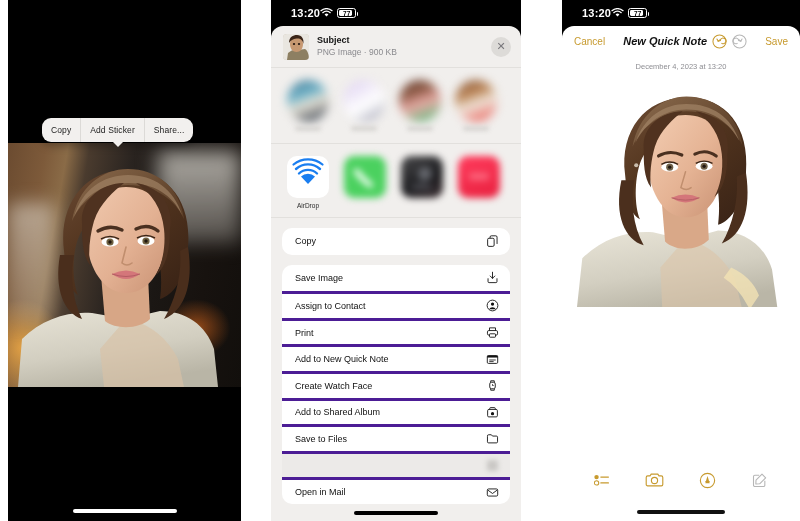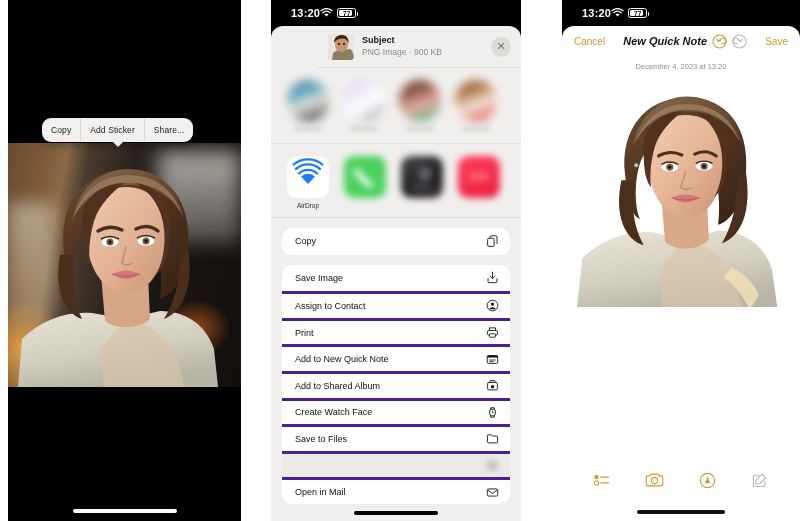--- a/index.html
+++ b/index.html
@@ -89,21 +89,20 @@
   .batt-num { position: relative; font-size: 6.5px; font-weight: bold; color: #000; z-index:2; }
 
   .sheet {
     position: absolute; left: 0; top: 26px; width: 100%; bottom: 0;
     background: #f1efed; border-radius: 12px 12px 0 0; overflow: hidden;
   }
   .sheet-head {
     display: flex; align-items: center; gap: 8px;
     padding: 8px 10px 8px 12px; height: 42px;
     border-bottom: 1px solid #e2e0dd;
-    margin-left: 45px;
   }
   .sh-thumb {
     width: 26px; height: 26px; border-radius: 4px; overflow: hidden;
     position: relative; background: #cdbfae; flex: none;
   }
   .sh-meta { flex: 1; min-width: 0; }
   .sh-title { font-size: 9px; font-weight: bold; color: #141414; line-height: 1.25; }
   .sh-sub { font-size: 8.5px; color: #8a8a8e; line-height: 1.3; }
   .sh-close {
     width: 20px; height: 20px; border-radius: 50%; background: #dddbd8;
@@ -417,37 +416,37 @@
             <span class="ic">
               <svg viewBox="0 0 16 16" width="13" height="13">
                 <rect x="1.6" y="3.2" width="12.8" height="9.6" rx="1.4" fill="none" stroke="#111" stroke-width="1.1"></rect>
                 <rect x="1.6" y="3.2" width="12.8" height="2.4" fill="#111"></rect>
                 <path d="M4 8.6 h8 M4 10.6 h5.4" stroke="#111" stroke-width="1"></path>
               </svg>
             </span>
           </div>
 
           <div class="action-row">
+            <span class="lbl">Create Watch Face</span>
+            <span class="ic">
+              <svg viewBox="0 0 16 16" width="13" height="13" fill="none" stroke="#111" stroke-width="1.1">
+                <rect x="4.6" y="4" width="6.8" height="8" rx="2.2"></rect>
+                <path d="M5.8 4 V2.2 h4.4 V4 M5.8 12 v1.8 h4.4 V12"></path>
+                <path d="M8 6.4 V8 h1.4" stroke-width="1"></path>
+              </svg>
+            </span>
+          </div>
+
+          <div class="action-row">
             <span class="lbl">Add to Shared Album</span>
             <span class="ic">
               <svg viewBox="0 0 16 16" width="13" height="13" fill="none" stroke="#111" stroke-width="1.1">
                 <path d="M3.6 4.2 h8.8 a1.6 1.6 0 0 1 1.6 1.6 V12 a1.4 1.4 0 0 1 -1.4 1.4 H3.4 A1.4 1.4 0 0 1 2 12 V5.8 A1.6 1.6 0 0 1 3.6 4.2 Z"></path>
                 <path d="M4.6 4.2 V3 a1 1 0 0 1 1 -1 h4.8 a1 1 0 0 1 1 1 v1.2"></path>
                 <circle cx="8" cy="9.4" r="2" fill="#111" stroke="none"></circle>
-              </svg>
-            </span>
-          </div>
-
-          <div class="action-row">
-            <span class="lbl">Create Watch Face</span>
-            <span class="ic">
-              <svg viewBox="0 0 16 16" width="13" height="13" fill="none" stroke="#111" stroke-width="1.1">
-                <rect x="4.6" y="4" width="6.8" height="8" rx="2.2"></rect>
-                <path d="M5.8 4 V2.2 h4.4 V4 M5.8 12 v1.8 h4.4 V12"></path>
-                <path d="M8 6.4 V8 h1.4" stroke-width="1"></path>
               </svg>
             </span>
           </div>
 
           <div class="action-row">
             <span class="lbl">Save to Files</span>
             <span class="ic">
               <svg viewBox="0 0 16 16" width="13" height="13" fill="none" stroke="#111" stroke-width="1.1">
                 <path d="M1.8 5.4 V12 a1.4 1.4 0 0 0 1.4 1.4 h9.6 A1.4 1.4 0 0 0 14.2 12 V6.4 a1.4 1.4 0 0 0 -1.4 -1.4 H8 L6.6 3.4 H3.2 A1.4 1.4 0 0 0 1.8 4.8 Z"></path>
               </svg>

